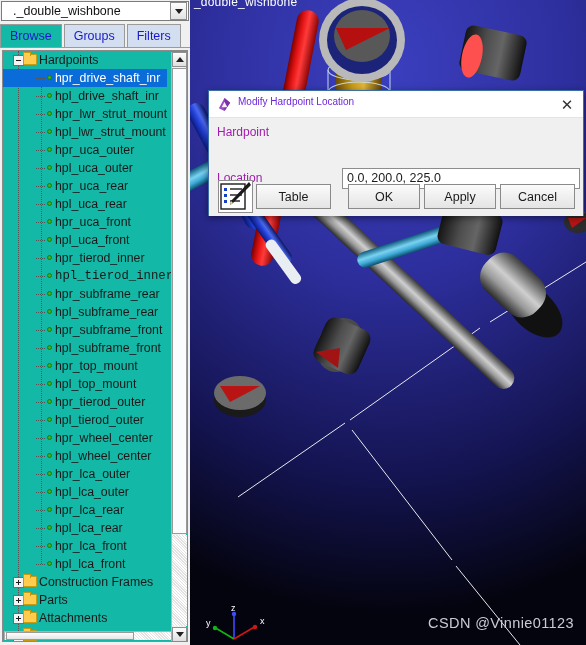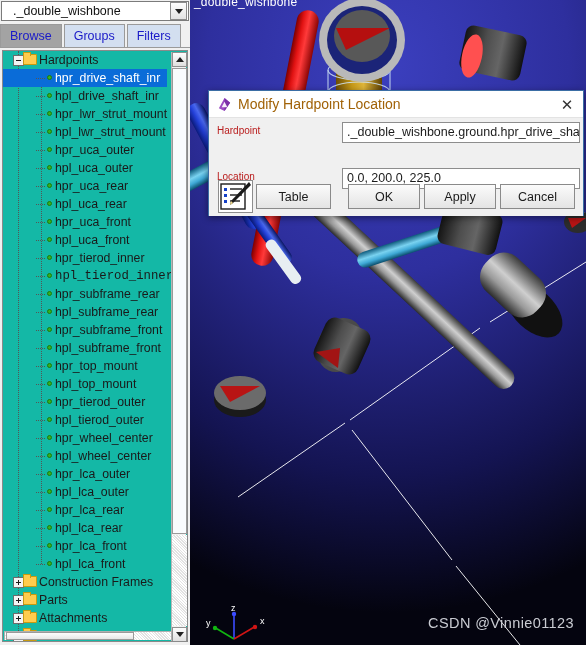--- a/index.html
+++ b/index.html
@@ -50,21 +50,21 @@
     position: absolute; left: 0; top: 24px; width: 190px; height: 24px;
     display: flex; align-items: flex-end;
     border-bottom: 1px solid #9a9a9a;
   }
   .tab {
     height: 23px; line-height: 22px; padding: 0 9px;
     font-size: 12.5px; color: #1919c8; cursor: default;
     border: 1px solid #9a9a9a; border-bottom: none;
     background: #d3dff0; margin-right: 2px;
   }
-  .tab.active { background: #a3a3a3; color: #1919c8; }
+  .tab.active { background: #14b8a6; color: #1919c8; }
 
   
   #tree-box {
     position: absolute; left: 2px; top: 50px; width: 186px; height: 592px;
     background: #14b8a6; border: 1px solid #8a8a8a;
     overflow: hidden;
   }
   #tree {
     position: absolute; left: 0; top: 0; width: 170px;
     padding-top: 1px;
@@ -190,32 +190,32 @@
   }
   #dlg-titlebar {
     position: relative; height: 27px; background: #ffffff;
     border-bottom: 1px solid #e3e3e3;
   }
   #dlg-icon {
     position: absolute; left: 8px; top: 6px; width: 15px; height: 15px;
   }
   #dlg-title {
     position: absolute; left: 29px; top: 5px;
-    font-size: 14px; color: #a16207;
+    font-size: 10px; color: #6d28d9;
   }
   #dlg-close {
     position: absolute; right: 4px; top: 3px; width: 24px; height: 21px;
     display: flex; align-items: center; justify-content: center;
     font-size: 15px; color: #333; cursor: default;
   }
   #dlg-body { position: relative; height: 98px; background: #f0f0f0; }
   .field-row { position: absolute; left: 0; width: 100%; height: 24px; }
   .field-label {
     position: absolute; left: 8px; top: 3px;
-    font-size: 10px; color: #b91c1c;
+    font-size: 12px; color: #a21caf;
   }
   .field-input {
     position: absolute; left: 133px; width: 238px; height: 21px;
     background: #ffffff; border: 1px solid #8d8d8d;
     font-size: 12.5px; color: #1b1b1b; line-height: 19px;
     padding-left: 4px; white-space: nowrap; overflow: hidden;
   }
   .field-input.wide { border-color: #8d8d8d; }
   #dlg-buttons {
     position: absolute; left: 0; top: 64px; width: 100%; height: 34px;
@@ -600,21 +600,20 @@
         <path d="M5 11 L8 5 L11 11 Z" fill="#ffffff" opacity="0.92"></path>
       </svg>
       <div id="dlg-title">Modify Hardpoint Location</div>
       <div id="dlg-close">✕</div>
     </div>
 
     <div id="dlg-body">
 
       <div class="field-row" style="top:4px;">
         <div class="field-label">Hardpoint</div>
-        <div class="field-input wide">._double_wishbone.ground.hpr_drive_sha</div>
       </div>
 
       <div class="field-row" style="top:50px;">
         <div class="field-label">Location</div>
         <div class="field-input">0.0, 200.0, 225.0</div>
       </div>
 
       <div id="dlg-buttons">
 
         <div id="icon-button">

